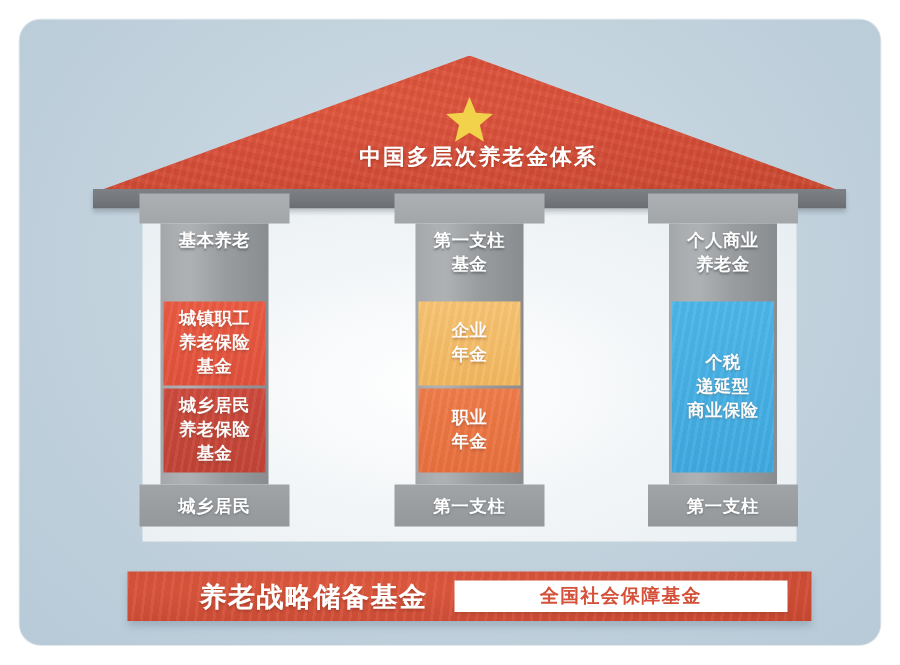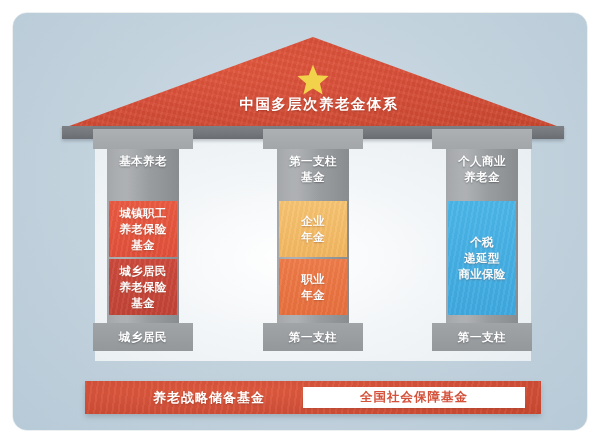--- a/index.html
+++ b/index.html
@@ -233,21 +233,21 @@
   .base-left-label {
     position: absolute;
     left: 24px;
     top: 0;
     height: 33px;
     width: 200px;
     display: flex;
     align-items: center;
     justify-content: center;
     color: #ffffff;
-    font-size: 13px;
+    font-size: 18px;
     font-weight: bold;
     letter-spacing: 1px;
     text-shadow: 0 1px 2px rgba(120,40,25,0.45);
     z-index: 2;
   }
   .base-right-box {
     position: absolute;
     right: 16px;
     top: 6px;
     width: 222px;

